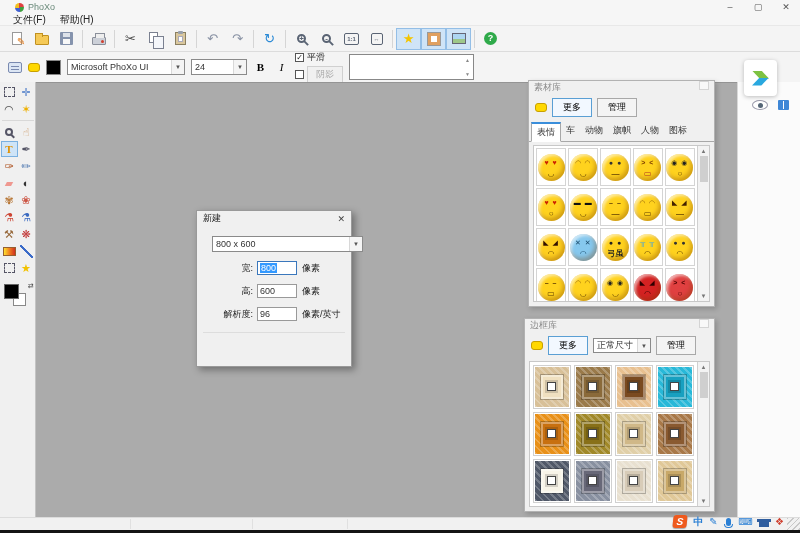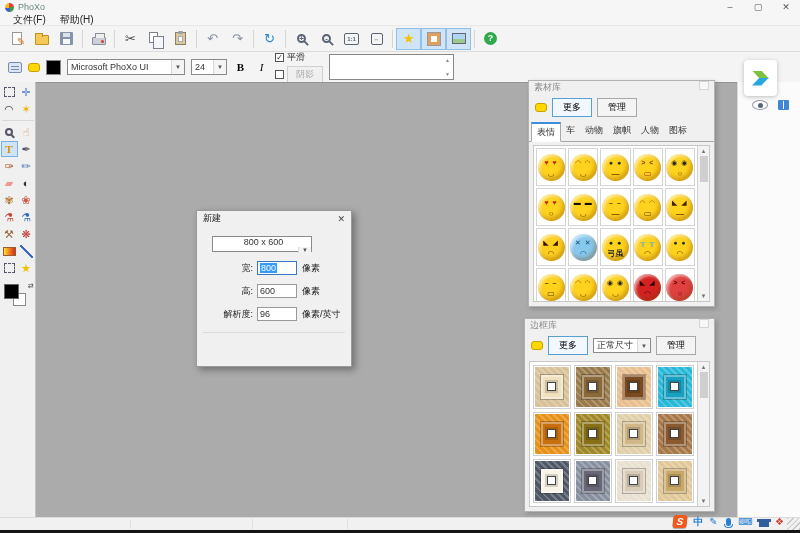--- a/index.html
+++ b/index.html
@@ -1,20 +1,20 @@
 <!DOCTYPE html>
 <html><head>
 <meta charset="utf-8">
 <style>
   *{margin:0;padding:0;box-sizing:border-box;font-family:"Liberation Sans","DejaVu Sans",sans-serif;}
   html,body{width:800px;height:533px;overflow:hidden;}
   #app{position:relative;width:800px;height:533px;background:#f0f0f0;font-size:9px;color:#333;}
 
   
-  .titlebar{height:14px;display:flex;align-items:center;padding-left:5px;background:#f6f6f6;text-align:center;}
+  .titlebar{height:14px;display:flex;align-items:center;padding-left:15px;background:#f6f6f6;text-align:center;}
   .app-logo{width:9px;height:9px;border-radius:50%;background:conic-gradient(#e04040 0 25%,#40a040 25% 50%,#4060d0 50% 75%,#f0c020 75%);margin-right:4px;}
   .app-title{color:#6a8a7a;font-size:9px;}
   .win-ctrls{margin-left:auto;display:flex;}
   .win-btn{width:28px;height:14px;display:flex;align-items:center;justify-content:center;color:#555;font-size:9px;}
 
   
   .menubar{height:12px;display:flex;align-items:center;padding-left:6px;background:#f6f6f6;border-bottom:1px solid #e8e8e8;}
   .menu-item{padding:0 7px;font-size:10px;color:#222;}
 
   
@@ -48,21 +48,21 @@
   
   .textbar{height:30px;display:flex;align-items:center;gap:6px;padding-left:8px;background:#f4f4f4;}
   .tw-ic{width:14px;height:11px;background:#dce6f4;border:1px solid #7a8ab0;border-radius:2px;position:relative;}
   .tw-ic::after{content:"";position:absolute;left:2px;right:2px;top:3px;height:1px;background:#7a8ab0;box-shadow:0 3px 0 #7a8ab0;}
   .bub-ic{width:12px;height:9px;background:#ffd800;border:1px solid #c8a000;border-radius:3px;position:relative;}
   .bub-ic::after{content:"";position:absolute;left:2px;bottom:-3px;border:3px solid transparent;border-top-color:#ffd800;border-left-width:1px;}
   .swatch{width:15px;height:15px;background:#000;border:1px solid #888;}
   .combo{height:16px;border:1px solid #8a8a8a;background:#fff;display:flex;align-items:center;font-size:9px;padding-left:3px;}
   .combo .arr{margin-left:auto;width:13px;height:100%;border-left:1px solid #d8d8d8;background:#f4f4f4;display:flex;align-items:center;justify-content:center;color:#555;font-size:6px;}
   .f-font{width:118px;}
-  .f-size{width:36px;}
+  .f-size{width:56px;}
   .bi-btn{width:15px;height:15px;border:none;background:transparent;font-family:"Liberation Serif",serif;font-size:11px;}
   .chk-col{display:flex;flex-direction:column;gap:2px;font-size:9px;}
   .chk-row{display:flex;align-items:center;gap:3px;}
   .cb{width:9px;height:9px;border:1px solid #555;background:#fff;display:inline-flex;align-items:center;justify-content:center;font-size:8px;color:#222;line-height:1;}
   .btn-dis{padding:1px 8px;border:1px solid #d0d0d0;background:#f0f0f0;color:#aaa;font-size:9px;}
   .txt-area{width:125px;height:26px;border:1px solid #888;background:#fff;display:flex;}
   .txt-area .rail{margin-left:auto;width:11px;display:flex;flex-direction:column;justify-content:space-between;align-items:center;font-size:5px;color:#888;padding:2px 0;}
 
   
   .tools-panel{position:absolute;left:0;top:82px;width:36px;bottom:16px;background:#f0f0f0;border-right:1px solid #c4c4c4;}
@@ -116,21 +116,21 @@
   .frm{width:62%;height:62%;display:flex;align-items:center;justify-content:center;box-shadow:inset 0 0 0 2px rgba(255,255,255,.35),0 0 0 1px rgba(0,0,0,.25);}
   .fri{width:9px;height:9px;background:#fff;border:1px solid #444;box-shadow:0 0 0 2px rgba(0,0,0,.15);}
   .vsb{width:12px;border-left:1px solid #d0d0d0;background:#f3f3f3;display:flex;flex-direction:column;align-items:center;font-size:6px;color:#777;padding:2px 0;}
   .vsb .thumb{width:8px;height:26px;background:#cfcfcf;margin:2px 0;}
   .vsb .spring{flex:1;}
 
   
   #dialog{position:absolute;left:196px;top:210px;width:156px;height:157px;background:#f0f0f0;border:1px solid #999;box-shadow:3px 3px 7px rgba(0,0,0,.35);z-index:25;}
   .d-title{height:15px;display:flex;align-items:center;padding:0 6px;font-size:9px;color:#111;}
   .d-close{margin-left:auto;color:#444;font-size:9px;}
-  .d-combo{margin:10px 15px 0;width:100px;flex-direction:column;}
+  .d-combo{margin:10px 15px 0;width:151px;}
   .d-row{display:flex;align-items:center;margin:9px 8px 0;}
   .d-label{width:48px;text-align:right;margin-right:4px;color:#222;}
   .d-input{width:40px;height:14px;border:1px solid #999;background:#fff;display:flex;align-items:center;padding-left:2px;font-size:9px;}
   .d-input.focus{border-color:#3a77bc;}
   .d-input .sel{background:#3399ff;color:#fff;padding:0 1px;}
   .d-suffix{margin-left:5px;color:#222;}
   .d-hr{margin:11px 6px 0;border-top:1px solid #ddd;}
   .d-btns{display:flex;justify-content:center;gap:13px;margin-top:8px;}
   .d-btn{width:47px;height:17px;background:#f2f2f2;border:1px solid #a8a8a8;font-size:9px;}
   .d-btn.default{border:1px solid #2a6dbf;box-shadow:0 0 0 1px #9cc3e8 inset;}

